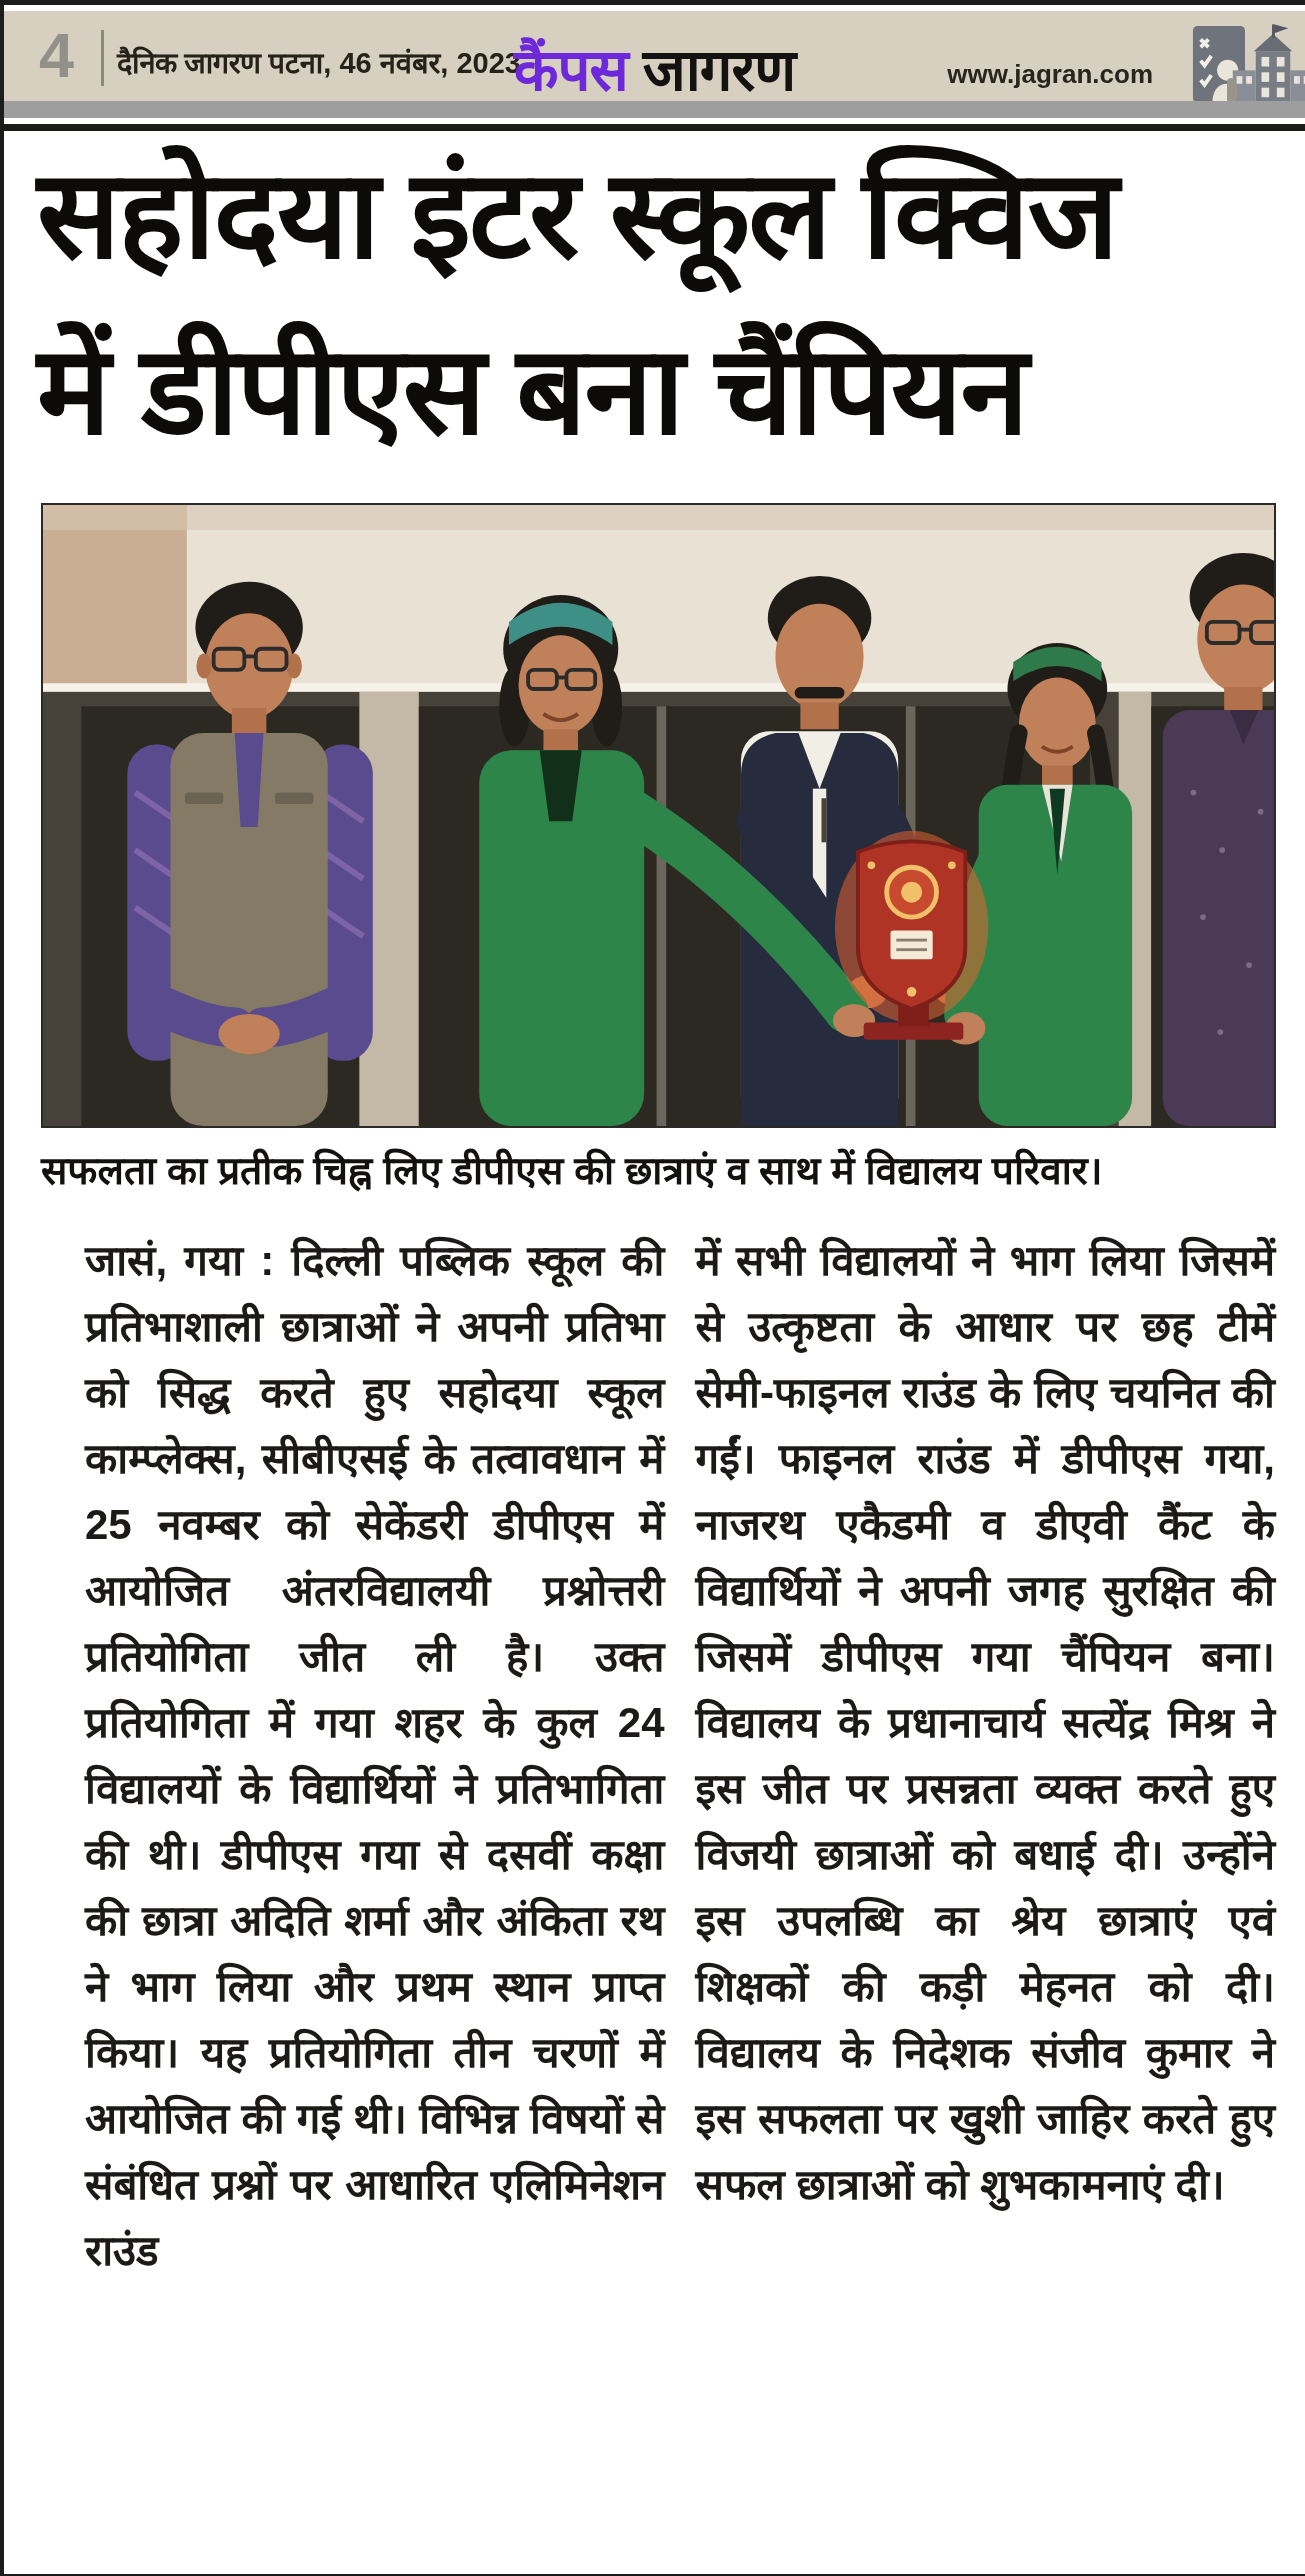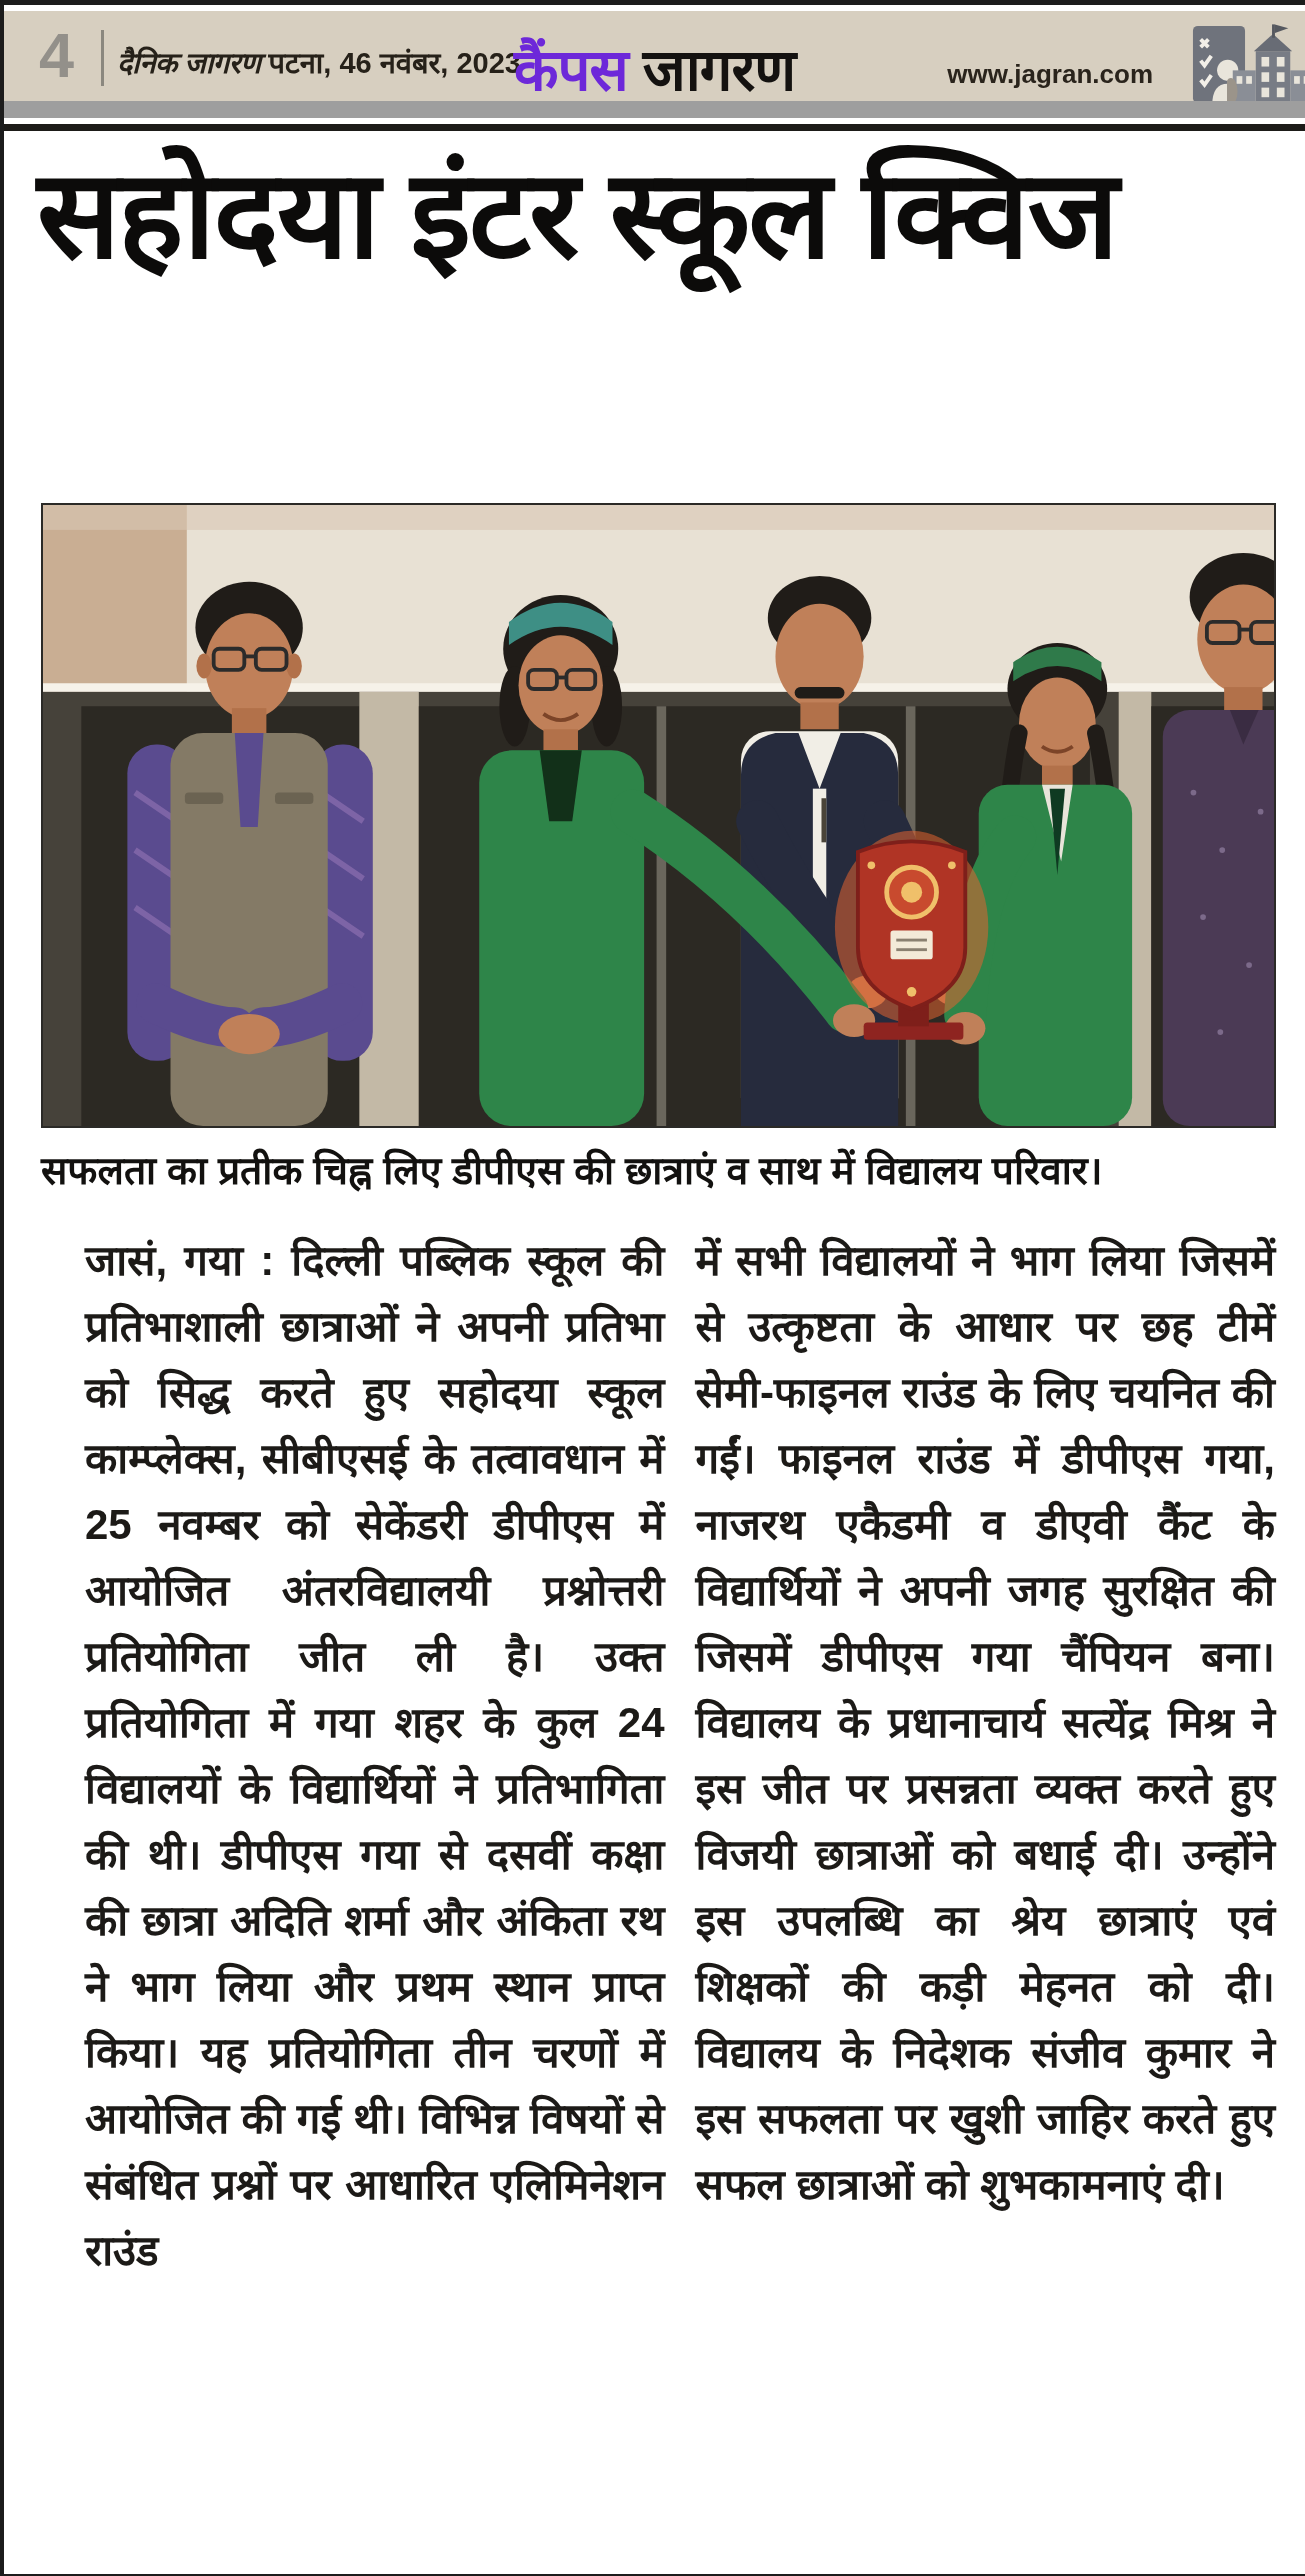--- a/index.html
+++ b/index.html
@@ -11,21 +11,21 @@
     font-family:"Liberation Sans","DejaVu Sans",sans-serif;
     color:#1b1916;
   }
   
   .header-band{position:absolute; top:5.8px; left:0; right:0; height:90px; background:#d7cfc0;}
   .gray-strip{position:absolute; top:96px; left:0; right:0; height:17.3px; background:#9e9e9e;}
   .black-rule{position:absolute; top:119px; left:0; right:0; height:6.7px; background:#1d1b18;}
   .page-num{position:absolute; left:35px; top:13.5px; font-size:63px; font-weight:800; color:#93908a; line-height:1;}
   .hdr-divider{position:absolute; left:97px; top:19px; width:2.9px; height:56px; background:#8b887f;}
   .edition{position:absolute; left:113px; top:31px; font-size:29px; color:#262119; white-space:nowrap;}
-  .edition .brand{font-weight:800; letter-spacing:-0.5px;font-style:italic;}
+  .edition .brand{font-weight:800; letter-spacing:-0.5px;}
   .edition .rest{font-weight:700;}
   .masthead{position:absolute; left:0; right:0; top:17.3px; text-align:center; font-size:58px; font-weight:800; letter-spacing:-1px; white-space:nowrap;}
   .masthead .w1{color:#6d28d9;text-align:right;}
   .masthead .w2{color:#141210; margin-left:0;}
   .website{position:absolute; right:152px; top:48px; font-size:26px; font-weight:700; color:#2a241c;}
   .hdr-icon{position:absolute; top:13.5px;}
   .icon-clipboard{right:58px;}
   .icon-building{right:-13.5px;}
   
   .headline{position:absolute; left:33px; right:27px; top:123px; font-size:123px; line-height:1.42; font-weight:800; color:#0c0b0a; letter-spacing:-1.9px; white-space:nowrap;}
@@ -84,20 +84,21 @@
       </g>
       <ellipse cx="4" cy="70" rx="7" ry="14" fill="#9b948a"></ellipse>
       <ellipse cx="93" cy="72" rx="8" ry="14" fill="#9b948a"></ellipse>
     </svg>
   </div>
   <div class="gray-strip"></div>
   <div class="black-rule"></div>
 
   <div class="headline">
     <div>सहोदया इंटर स्कूल क्विज</div>
+    <div>में डीपीएस बना चैंपियन</div>
   </div>
 
   <div class="photo-frame">
     <svg viewBox="0 0 1284 648" preserveAspectRatio="none">
 
       <g>
         <rect width="1284" height="648" fill="#e8e1d4"></rect>
         <rect x="0" y="0" width="150" height="195" fill="#c9ae93"></rect>
         <rect x="0" y="0" width="1284" height="26" fill="#d9c6b4" opacity="0.6"></rect>
         <rect x="0" y="186" width="1284" height="9" fill="#f6f2e9"></rect>

